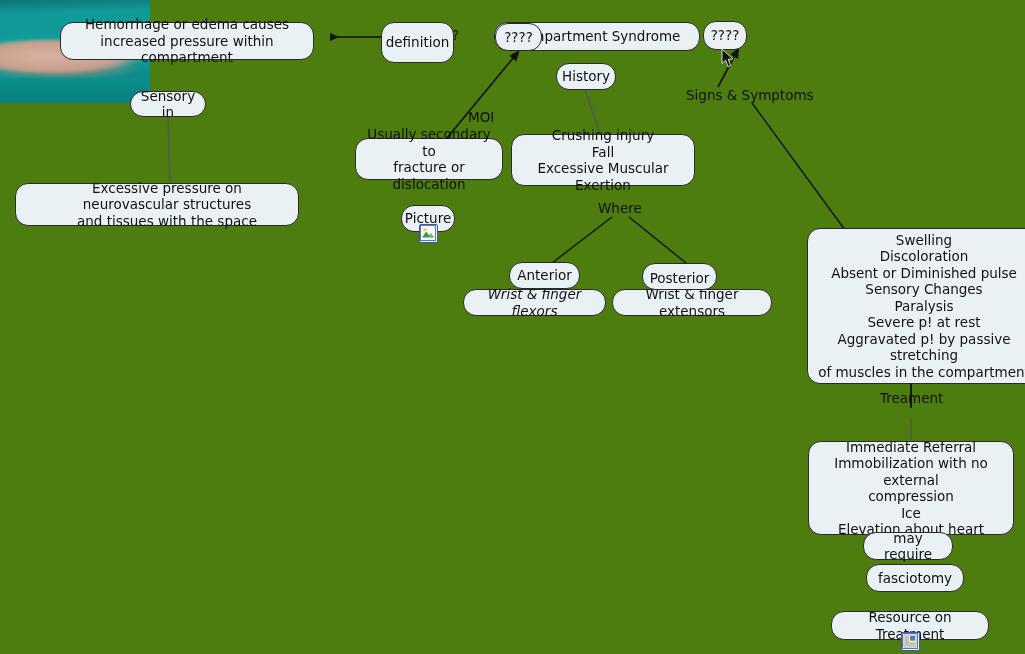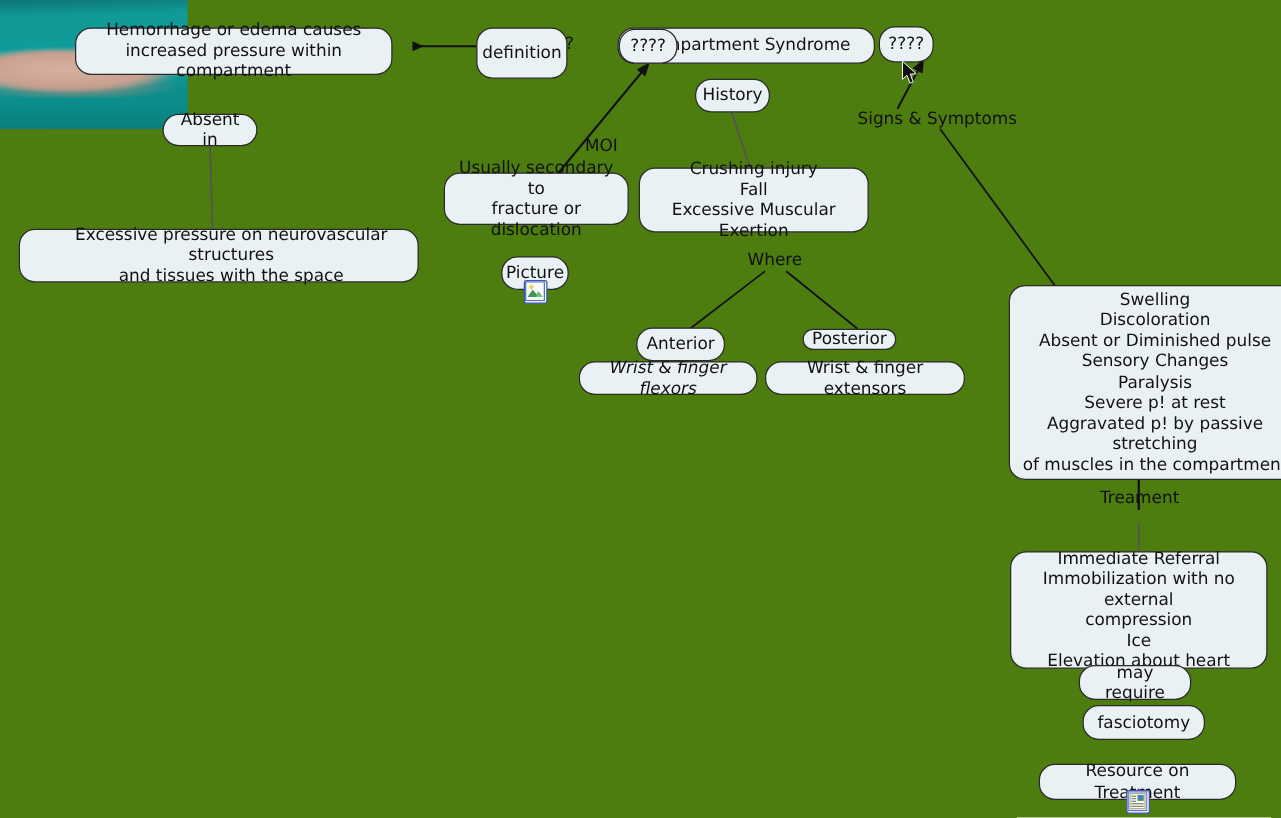--- a/index.html
+++ b/index.html
@@ -158,24 +158,24 @@
 
   <div class="node pill" style="left:495px; top:23px; width:47px; height:28px; z-index:7;">
     <span>????</span>
   </div>
 
   <div class="node pill" style="left:703px; top:21px; width:44px; height:29px;">
     <span>????</span>
   </div>
 
   <div class="node pill" style="left:130px; top:91px; width:76px; height:26px;">
-    <span>Absent in</span>
-  </div>
-
-  <div class="node big" style="left:15px; top:183px; width:320px; height:43px;padding-left:28px;">
+    <span>Sensory in</span>
+  </div>
+
+  <div class="node big" style="left:15px; top:183px; width:284px; height:43px;padding-left:28px;">
     <span>Excessive pressure on neurovascular structures
 and tissues with the space</span>
   </div>
 
   <div class="edge-label" style="left:468px; top:109px;">
     <span>MOI</span>
   </div>
 
   <div class="node big" style="left:355px; top:138px; width:148px; height:42px;">
     <span>Usually secondary to
@@ -206,21 +206,21 @@
   </span>
 
   <div class="edge-label" style="left:598px; top:200px;">
     <span>Where</span>
   </div>
 
   <div class="node pill" style="left:509px; top:262px; width:71px; height:27px; z-index:7;">
     <span>Anterior</span>
   </div>
 
-  <div class="node pill" style="left:642px; top:263px; width:75px; height:17px; z-index:7;">
+  <div class="node pill" style="left:642px; top:263px; width:75px; height:27px; z-index:7;align-items:flex-end;">
     <span>Posterior</span>
   </div>
 
   <div class="node pill" style="left:463px; top:289px; width:143px; height:27px;font-style:italic;">
     <span>Wrist &amp; finger flexors</span>
   </div>
 
   <div class="node pill" style="left:612px; top:289px; width:160px; height:27px;">
     <span>Wrist &amp; finger extensors</span>
   </div>

